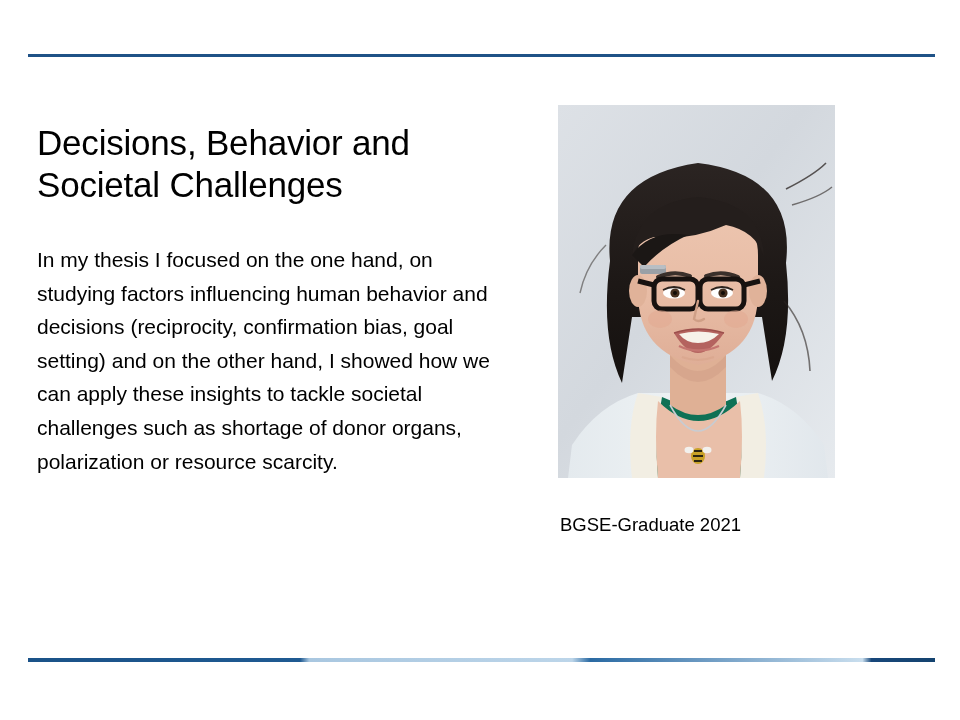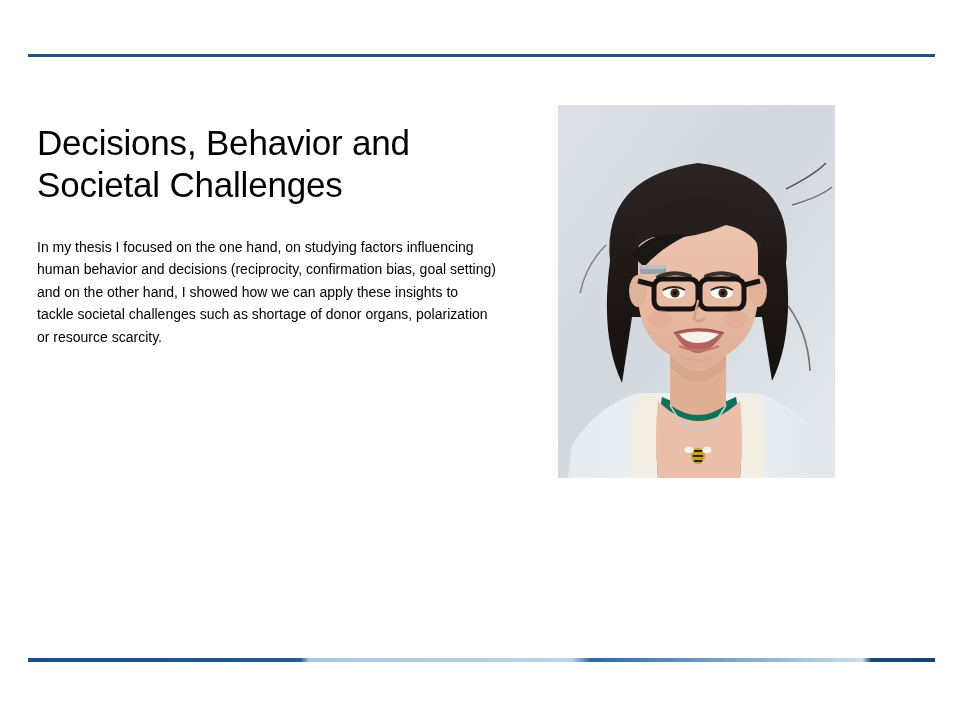--- a/index.html
+++ b/index.html
@@ -58,21 +58,21 @@
     line-height: 1.18;
     color: #000000;
     font-weight: 400;
     letter-spacing: -0.2px;
   }
   .body-text {
     position: absolute;
     left: 37px;
     top: 222px;
     width: 460px;
-    font-size: 14px;
+    font-size: 21px;
     line-height: 1.60;
     color: #000000;
     font-weight: 400;
   }
 
   
   .photo {
     position: absolute;
     left: 558px;
     top: 105px;
@@ -217,17 +217,18 @@
 
         <ellipse cx="140" cy="351" rx="7" ry="8" fill="#c9a227"></ellipse>
         <path d="M136 346 L144 346 M135 351 L145 351 M136 356 L144 356" stroke="#2b2512" stroke-width="1.8"></path>
         <ellipse cx="131" cy="345" rx="4.5" ry="3.2" fill="#f2f3f1" opacity="0.95"></ellipse>
         <ellipse cx="149" cy="345" rx="4.5" ry="3.2" fill="#f2f3f1" opacity="0.95"></ellipse>
       </g>
     </svg>
   </div>
 
   <div class="caption">
+    <div class="caption-role">BGSE-Graduate 2021</div>
   </div>
 
   <div class="rule-bottom"></div>
 
 </div>
 
 </body></html>

